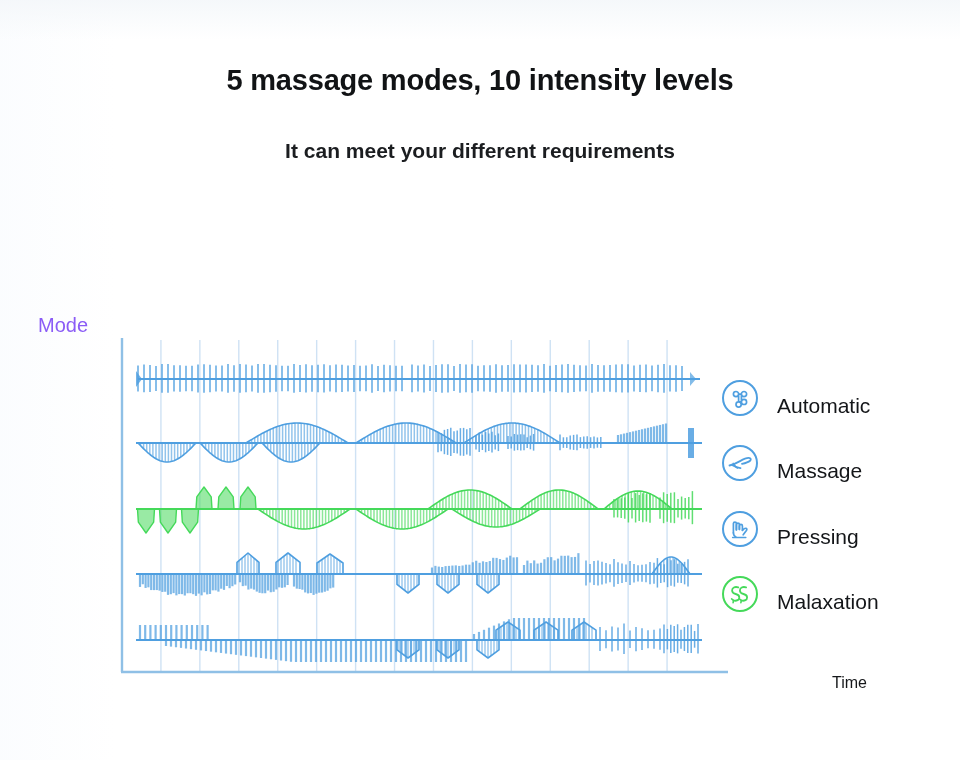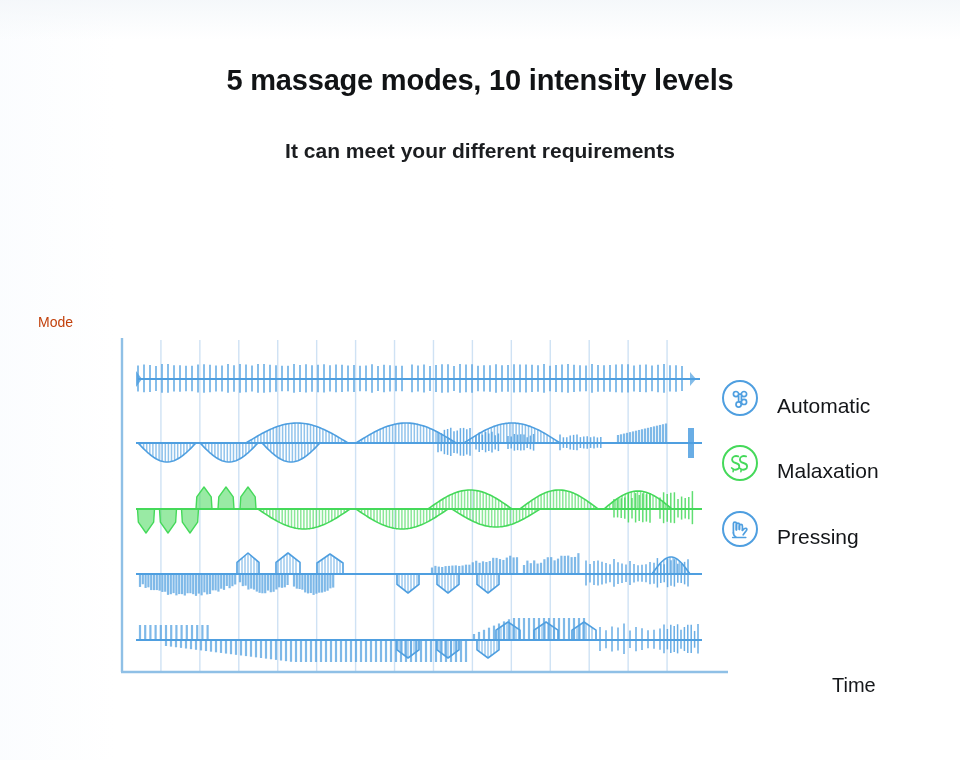--- a/index.html
+++ b/index.html
@@ -51,28 +51,28 @@
     left: 0;
     top: 0;
     width: 960px;
     height: 760px;
   }
 
   .axis-label-mode {
     position: absolute;
     left: 38px;
     top: 314px;
-    font-size: 14px;
-    color: #c2410c;
+    font-size: 20px;
+    color: #8b5cf6;
   }
   .axis-label-time {
     position: absolute;
     left: 832px;
     top: 674px;
-    font-size: 20px;
+    font-size: 16px;
     color: #15171a;
   }
 
   .legend {
     position: absolute;
     left: 720px;
     top: 352px;
     width: 230px;
   }
   .legend-item {
@@ -1015,38 +1015,47 @@
 
 <div class="legend">
   <div class="legend-item">
     <svg class="legend-icon" viewBox="0 0 40 40">
       <circle cx="20" cy="20" r="17" fill="none" stroke="#4f9fe0" stroke-width="2"></circle>
       <path d="M16 13.5a2.6 2.6 0 1 0 2.6 2.6v7.8a2.6 2.6 0 1 1-2.6 2.6 2.6 2.6 0 0 1 2.6-2.6h2.8a2.6 2.6 0 1 1 2.6 2.6 2.6 2.6 0 0 1-2.6-2.6v-7.8a2.6 2.6 0 1 0 2.6-2.6 2.6 2.6 0 0 0-2.6 2.6h-2.8a2.6 2.6 0 0 0-2.6-2.6z" fill="none" stroke="#4f9fe0" stroke-width="1.7" stroke-linejoin="round"></path>
     </svg>
     <span class="legend-label">Automatic</span>
   </div>
 
-
   <div class="legend-item">
     <svg class="legend-icon" viewBox="0 0 40 40">
-      <circle cx="20" cy="20" r="17" fill="none" stroke="#45d95a" stroke-width="2"></circle>
-      <path d="M18.3 13.4c-3.4-1.1-6.2.4-6.2 3 0 1.9 1.5 3.1 3.6 3.6 2.1.5 3.6 1.6 3.6 3.4 0 2.4-2.6 3.9-5.8 3.1" fill="none" stroke="#45d95a" stroke-width="1.8" stroke-linecap="round"></path>
-      <path d="M11.6 24.9l1.9 1.4-.4 2.3" fill="none" stroke="#45d95a" stroke-width="1.6" stroke-linecap="round" stroke-linejoin="round"></path>
-      <path d="M26.1 13.4c-3.4-1.1-6.2.4-6.2 3 0 1.9 1.5 3.1 3.6 3.6 2.1.5 3.6 1.6 3.6 3.4 0 2.4-2.6 3.9-5.8 3.1" fill="none" stroke="#45d95a" stroke-width="1.8" stroke-linecap="round"></path>
-      <path d="M19.4 24.9l1.9 1.4-.4 2.3" fill="none" stroke="#45d95a" stroke-width="1.6" stroke-linecap="round" stroke-linejoin="round"></path>
+      <circle cx="20" cy="20" r="17" fill="none" stroke="#4f9fe0" stroke-width="2"></circle>
+      <path d="M9.5 22.5c3.5-.8 7-2.4 10.5-4.4 3.4-1.9 6.3-3.4 8.8-3.2 2 .2 2.6 1.7 1.3 2.9-1.6 1.4-4.6 2.4-8.1 3.1" fill="none" stroke="#4f9fe0" stroke-width="1.8" stroke-linecap="round"></path>
+      <path d="M12.5 22.3c2.6 1.6 5.3 2.6 8 2.9" fill="none" stroke="#4f9fe0" stroke-width="1.8" stroke-linecap="round"></path>
+      <path d="M13.2 20.4c1.3 2.2 2.6 3.6 4.2 4.6" fill="none" stroke="#4f9fe0" stroke-width="1.5" stroke-linecap="round"></path>
     </svg>
-    <span class="legend-label">Malaxation</span>
+    <span class="legend-label">Massage</span>
   </div>
 
   <div class="legend-item">
     <svg class="legend-icon" viewBox="0 0 40 40">
       <circle cx="20" cy="20" r="17" fill="none" stroke="#4f9fe0" stroke-width="2"></circle>
       <path d="M13.4 23.8v-9.2a1.5 1.5 0 0 1 3 0v6.4" fill="none" stroke="#4f9fe0" stroke-width="1.7" stroke-linecap="round"></path>
       <path d="M16.4 20.5v-4.8a1.5 1.5 0 0 1 3 0v4.6" fill="none" stroke="#4f9fe0" stroke-width="1.7" stroke-linecap="round"></path>
       <path d="M19.4 20.3v-3.4a1.5 1.5 0 0 1 3 0v4.1" fill="none" stroke="#4f9fe0" stroke-width="1.7" stroke-linecap="round"></path>
       <path d="M22.4 21.4c1.1-1.3 2.4-2.3 3.6-2.1 1 .2 1.1 1.3.4 2.3l-3.2 4.2" fill="none" stroke="#4f9fe0" stroke-width="1.7" stroke-linecap="round"></path>
       <path d="M13.4 23.8c0 2 1 3.4 2.5 4.1" fill="none" stroke="#4f9fe0" stroke-width="1.7" stroke-linecap="round"></path>
       <path d="M12.6 28.4h13.2" fill="none" stroke="#4f9fe0" stroke-width="1.5" stroke-linecap="round"></path>
     </svg>
     <span class="legend-label">Pressing</span>
   </div>
 
+  <div class="legend-item">
+    <svg class="legend-icon" viewBox="0 0 40 40">
+      <circle cx="20" cy="20" r="17" fill="none" stroke="#45d95a" stroke-width="2"></circle>
+      <path d="M18.3 13.4c-3.4-1.1-6.2.4-6.2 3 0 1.9 1.5 3.1 3.6 3.6 2.1.5 3.6 1.6 3.6 3.4 0 2.4-2.6 3.9-5.8 3.1" fill="none" stroke="#45d95a" stroke-width="1.8" stroke-linecap="round"></path>
+      <path d="M11.6 24.9l1.9 1.4-.4 2.3" fill="none" stroke="#45d95a" stroke-width="1.6" stroke-linecap="round" stroke-linejoin="round"></path>
+      <path d="M26.1 13.4c-3.4-1.1-6.2.4-6.2 3 0 1.9 1.5 3.1 3.6 3.6 2.1.5 3.6 1.6 3.6 3.4 0 2.4-2.6 3.9-5.8 3.1" fill="none" stroke="#45d95a" stroke-width="1.8" stroke-linecap="round"></path>
+      <path d="M19.4 24.9l1.9 1.4-.4 2.3" fill="none" stroke="#45d95a" stroke-width="1.6" stroke-linecap="round" stroke-linejoin="round"></path>
+    </svg>
+    <span class="legend-label">Malaxation</span>
+  </div>
+
 </div>
 
 </body></html>

